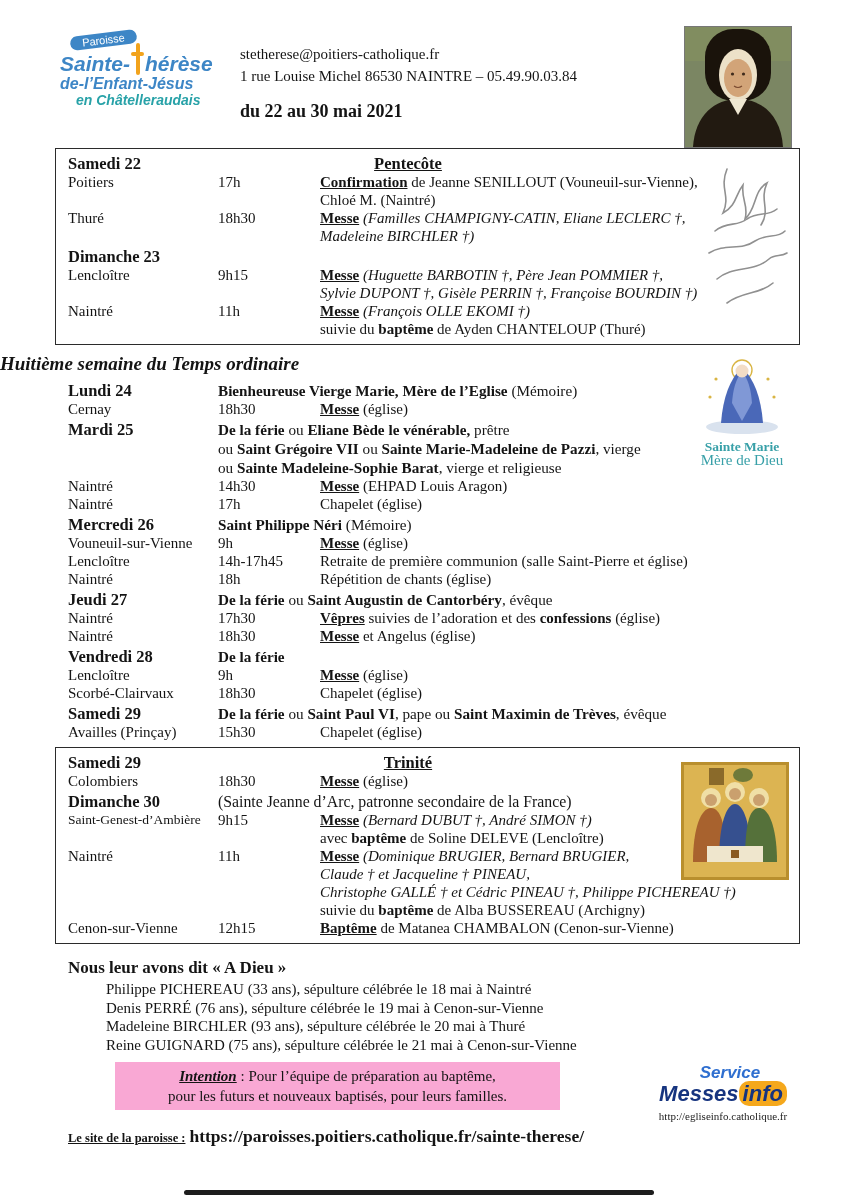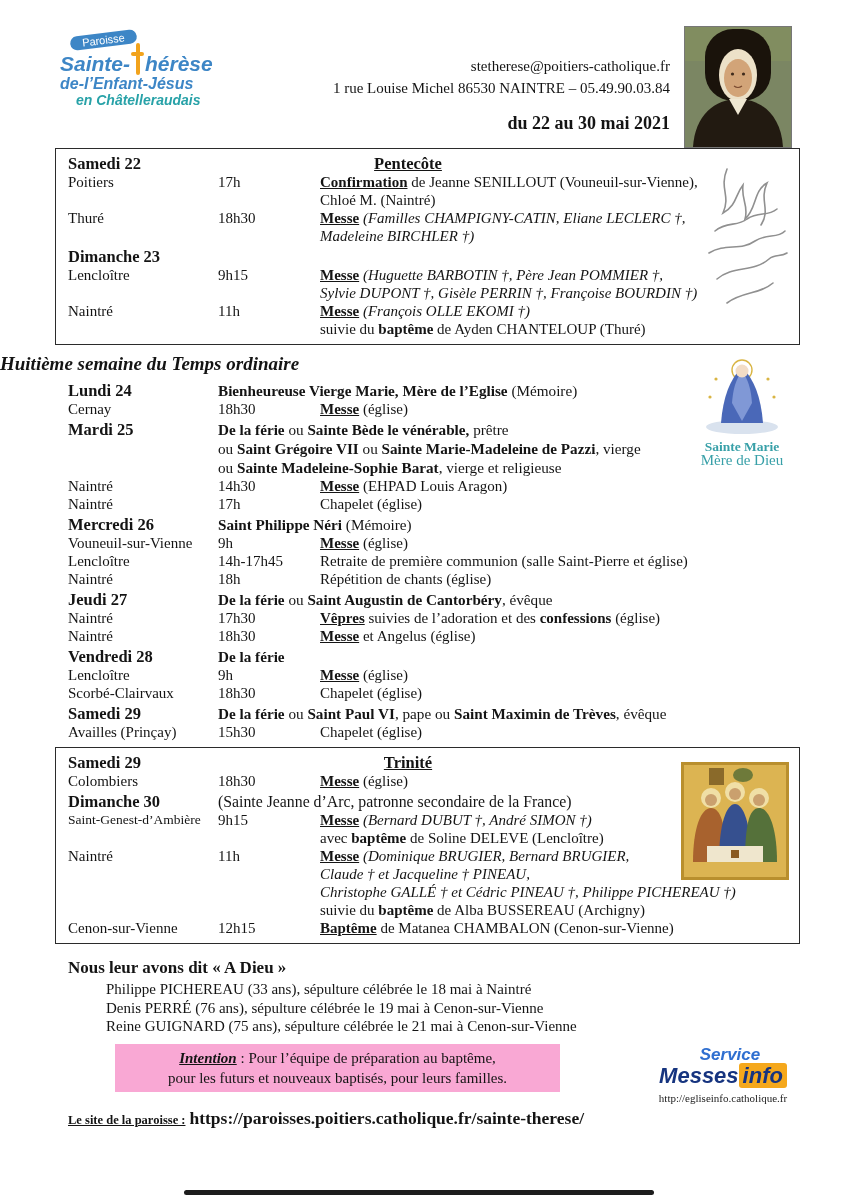--- a/index.html
+++ b/index.html
@@ -11,21 +11,21 @@
   .header{position:relative;height:148px}
   .logo{position:absolute;left:60px;top:30px;width:210px;font-family:"Liberation Sans",sans-serif;line-height:1.12}
   .logo-ribbon{display:inline-block;background:#3d86c6;color:#fff;font-size:11px;padding:1px 12px;border-radius:9px;transform:rotate(-7deg);margin-left:10px}
   .logo-line1{font-size:21px;font-weight:bold;font-style:italic;color:#3d86c6;margin-top:1px;white-space:nowrap}
   .logo-cross{display:inline-block;position:relative;width:13px;height:26px;vertical-align:-4px;margin:0 1px}
   .logo-cross i{position:absolute;background:#f2a31c;border-radius:2px}
   .logo-cross .v{left:5px;top:-6px;width:4px;height:32px}
   .logo-cross .h{left:0;top:3px;width:13px;height:4px}
   .logo-line2{font-size:16px;font-weight:bold;font-style:italic;color:#3d86c6;white-space:nowrap}
   .logo-line3{font-size:14px;font-weight:bold;font-style:italic;color:#28a2a8;margin-left:16px;white-space:nowrap}
-  .hc{position:absolute;left:240px;width:430px;top:58px;text-align:right}
+  .hc{position:absolute;left:240px;width:430px;top:46px;text-align:left}
   .hc .email{font-size:15px}
   .hc .addr{font-size:15px;margin-top:5px}
   .hc .dates{font-size:18px;font-weight:bold;margin-top:16px}
   .portrait{position:absolute;right:56px;top:26px;width:108px;height:122px;border:1px solid #777;overflow:hidden}
 
   
   .boxed{border:1px solid #2b2b2b;margin:0 48px 8px 55px;padding:3px 12px 6px;position:relative}
   .weekdays{padding:2px 60px 2px 68px;position:relative}
   .week-heading{text-align:left;font-weight:bold;font-style:italic;font-size:19px;margin:4px 0 2px}
   .s-row{display:grid;grid-template-columns:150px 102px 1fr;font-size:15px;line-height:18px;align-items:start}
@@ -49,21 +49,21 @@
   
   .obits{padding:6px 48px 0 68px;margin-top:4px}
   .obits h2{font-size:17px;font-weight:bold;line-height:20px;margin-bottom:2px}
   .obit-line{padding-left:38px;font-size:15px;line-height:18.5px}
   .bottom-band{position:relative;height:120px;margin-top:8px}
   .intention{position:absolute;left:115px;top:0;width:445px;background:#f9a8d4;text-align:center;font-size:15px;line-height:20px;padding:4px 8px}
   .intention .lbl{font-weight:bold;font-style:italic;text-decoration:underline}
   .messesinfo{position:absolute;right:40px;top:2px;width:170px;text-align:center;font-family:"Liberation Sans",sans-serif}
   .mi-service{color:#2f6fd0;font-style:italic;font-weight:bold;font-size:17px;text-align:center;margin-left:14px;line-height:18px}
   .mi-main{font-weight:bold;font-style:italic;font-size:22px;color:#16347f;line-height:24px;white-space:nowrap}
-  .mi-info{background:#f5a81c;border-radius:3px;padding:0 4px;color:#16347f}
+  .mi-info{background:#f5a81c;border-radius:10px;padding:0 4px;color:#16347f}
   .mi-url{font-size:11px;color:#222;font-family:"Liberation Serif",serif;margin-top:4px;white-space:nowrap}
   .site-line{position:absolute;left:68px;top:64px;white-space:nowrap}
   .site-label{font-size:12.5px;font-weight:bold;text-decoration:underline;margin-right:4px}
   .site-url{font-size:17.5px;font-weight:bold}
   .scan-bar{position:absolute;left:184px;bottom:5px;width:470px;height:5px;background:#1d1d1d;border-radius:3px}
 </style>
 </head>
 <body>
 
 <div class="page">
@@ -176,21 +176,21 @@
         <div class="s-row">
           <div class="place">Cernay</div>
           <div class="time">18h30</div>
           <div class="desc">
             <div><span class="b u">Messe</span><span> (église)</span></div>
           </div>
         </div>
         <div class="day-row">
           <div class="day-label">Mardi 25</div>
           <div class="day-title">
-            <div><span class="b">De la férie</span><span> ou </span><span class="b">Sainte Bède le vénérable,</span><span> prêtre</span></div>
+            <div><span class="b">De la férie</span><span> ou </span><span class="b">Eliane Bède le vénérable,</span><span> prêtre</span></div>
             <div><span>ou </span><span class="b">Saint Grégoire VII</span><span> ou </span><span class="b">Sainte Marie-Madeleine de Pazzi</span><span>, vierge</span></div>
             <div><span>ou </span><span class="b">Sainte Madeleine-Sophie Barat</span><span>, vierge et religieuse</span></div>
           </div>
         </div>
         <div class="s-row">
           <div class="place">Naintré</div>
           <div class="time">14h30</div>
           <div class="desc">
             <div><span class="b u">Messe</span><span> (EHPAD Louis Aragon)</span></div>
           </div>
@@ -345,20 +345,21 @@
       <rect x="26" y="84" width="56" height="16" fill="#efe6cd"></rect>
       <rect x="50" y="88" width="8" height="8" fill="#8a5a20"></rect>
     </svg>
   </div>
 
   <div class="obits">
     <h2>Nous leur avons dit « A Dieu »</h2>
     <div>
         <div class="obit-line">Philippe PICHEREAU (33 ans), sépulture célébrée le 18 mai à Naintré</div>
         <div class="obit-line">Denis PERRÉ (76 ans), sépulture célébrée le 19 mai à Cenon-sur-Vienne</div>
+        <div class="obit-line">Madeleine BIRCHLER (93 ans), sépulture célébrée le 20 mai à Thuré</div>
         <div class="obit-line">Reine GUIGNARD (75 ans), sépulture célébrée le 21 mai à Cenon-sur-Vienne</div>
       </div>
   </div>
 
   <div class="bottom-band">
     <div class="intention">
       <div><span class="lbl">Intention</span><span> : Pour l’équipe de préparation au baptême,</span></div>
       <div>pour les futurs et nouveaux baptisés, pour leurs familles.</div>
     </div>
     <div class="messesinfo">

